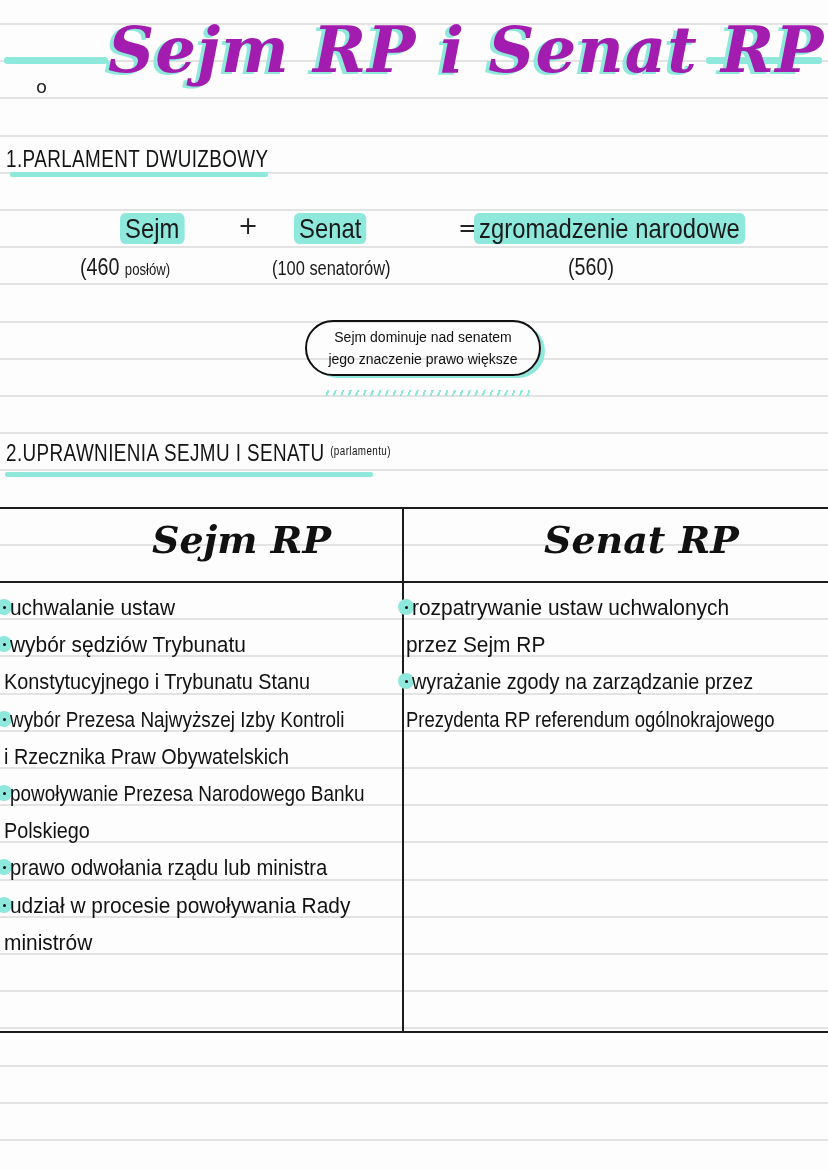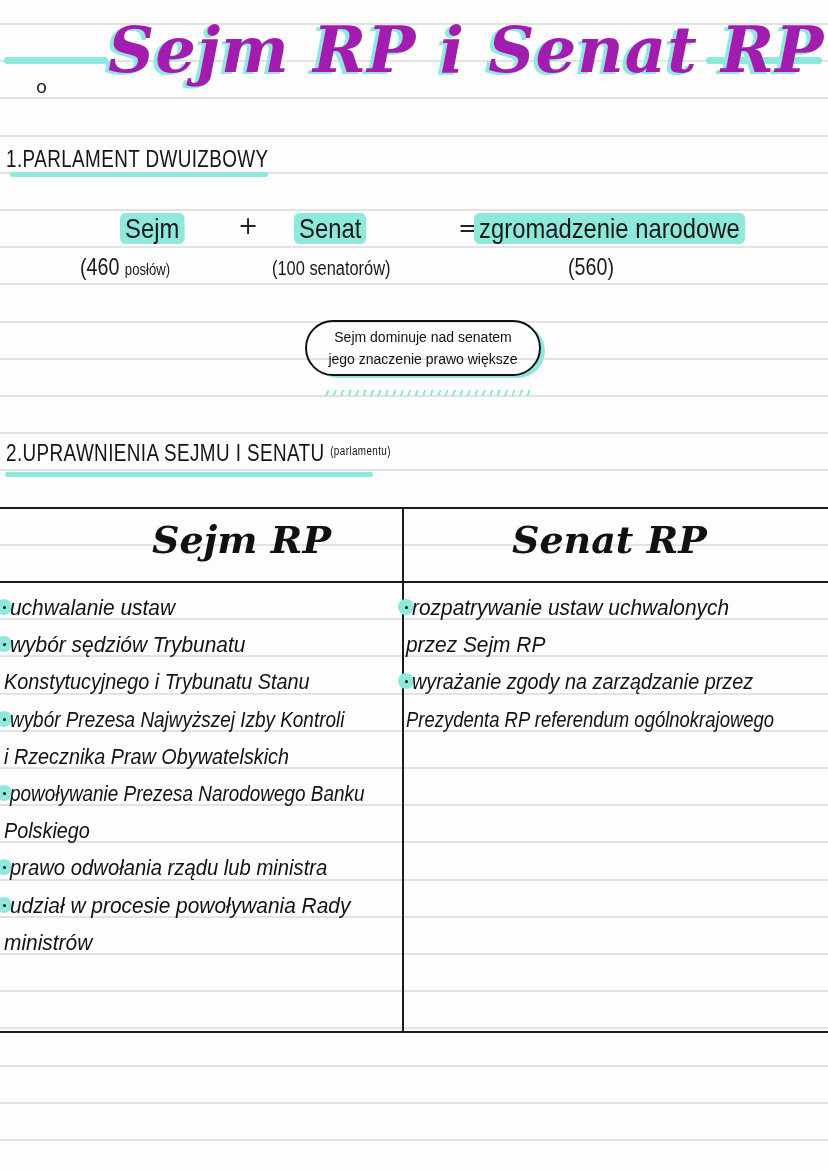--- a/index.html
+++ b/index.html
@@ -62,21 +62,21 @@
     border-top: 2px solid #1c1c1c; border-bottom: 2px solid #1c1c1c;
   }
   .table .divider { position: absolute; left: 402px; top: 0; bottom: 0; width: 2px; background: #1c1c1c; }
   .table .header-rule { position: absolute; left: 0; right: 0; top: 72px; height: 2px; background: #1c1c1c; }
   .col-head {
     position: absolute; top: 8px; font-family: "DejaVu Serif", serif; font-style: italic; font-weight: bold;
     font-size: 38px; color: #111; white-space: nowrap;
   }
   .col {
     position: absolute; top: 80px; font-family: "Liberation Sans", sans-serif; font-size: 22px;
-    line-height: 37.2px; color: #121212; font-style: italic;
+    line-height: 37.2px; color: #121212;
   }
   .col-left { left: 4px; width: 396px; }
   .col-right { left: 406px; width: 420px; }
   .item { position: relative; padding-left: 6px; white-space: nowrap; transform-origin: left center; }
   .item .bullet {
     position: absolute; left: -8px; top: 10px; width: 16px; height: 16px; border-radius: 50%;
     background: #8ee9dc;
   }
   .item .bullet::after {
     content: ""; position: absolute; left: 7px; top: 7px; width: 3px; height: 3px; border-radius: 50%; background: #111;
@@ -116,21 +116,21 @@
 <div class="section-heading" style="left:6px; top:440px;">
   <span>2.UPRAWNIENIA SEJMU I SENATU</span>
   <span class="paren-note">(parlamentu)</span>
 </div>
 <div class="underline-teal" style="left:5px; top:472px; width:368px;"></div>
 
 <div class="table">
   <div class="divider"></div>
   <div class="header-rule"></div>
   <div class="col-head" style="left:124px;margin-left:28px;">Sejm RP</div>
-  <div class="col-head" style="left:512px;">Senat RP</div>
+  <div class="col-head" style="left:544px;">Senat RP</div>
 
   <div class="col col-left">
     <div class="item">
       <span class="bullet"></span>
       <span class="line" style="transform:scaleX(0.95);">uchwalanie ustaw</span>
     </div>
     <div class="item">
       <span class="bullet"></span>
       <span class="line" style="transform:scaleX(0.95);">wybór sędziów Trybunatu</span>
       <span class="line" style="margin-left:-6px; transform:scaleX(0.9);">Konstytucyjnego i Trybunatu  Stanu</span>

